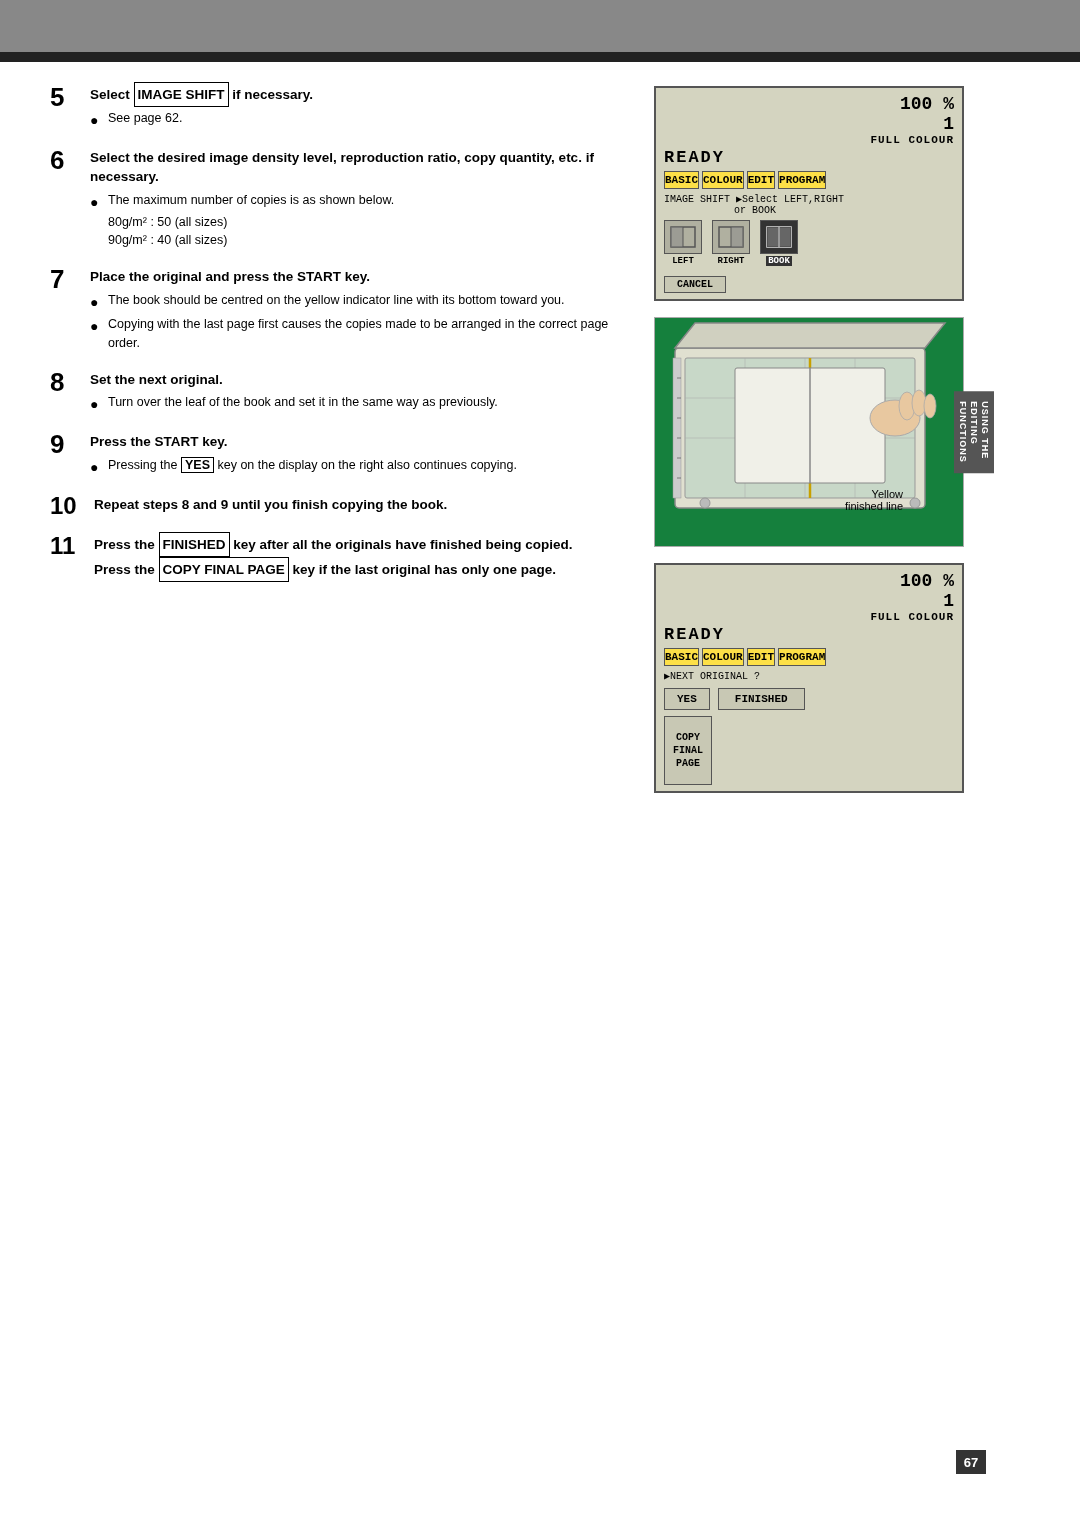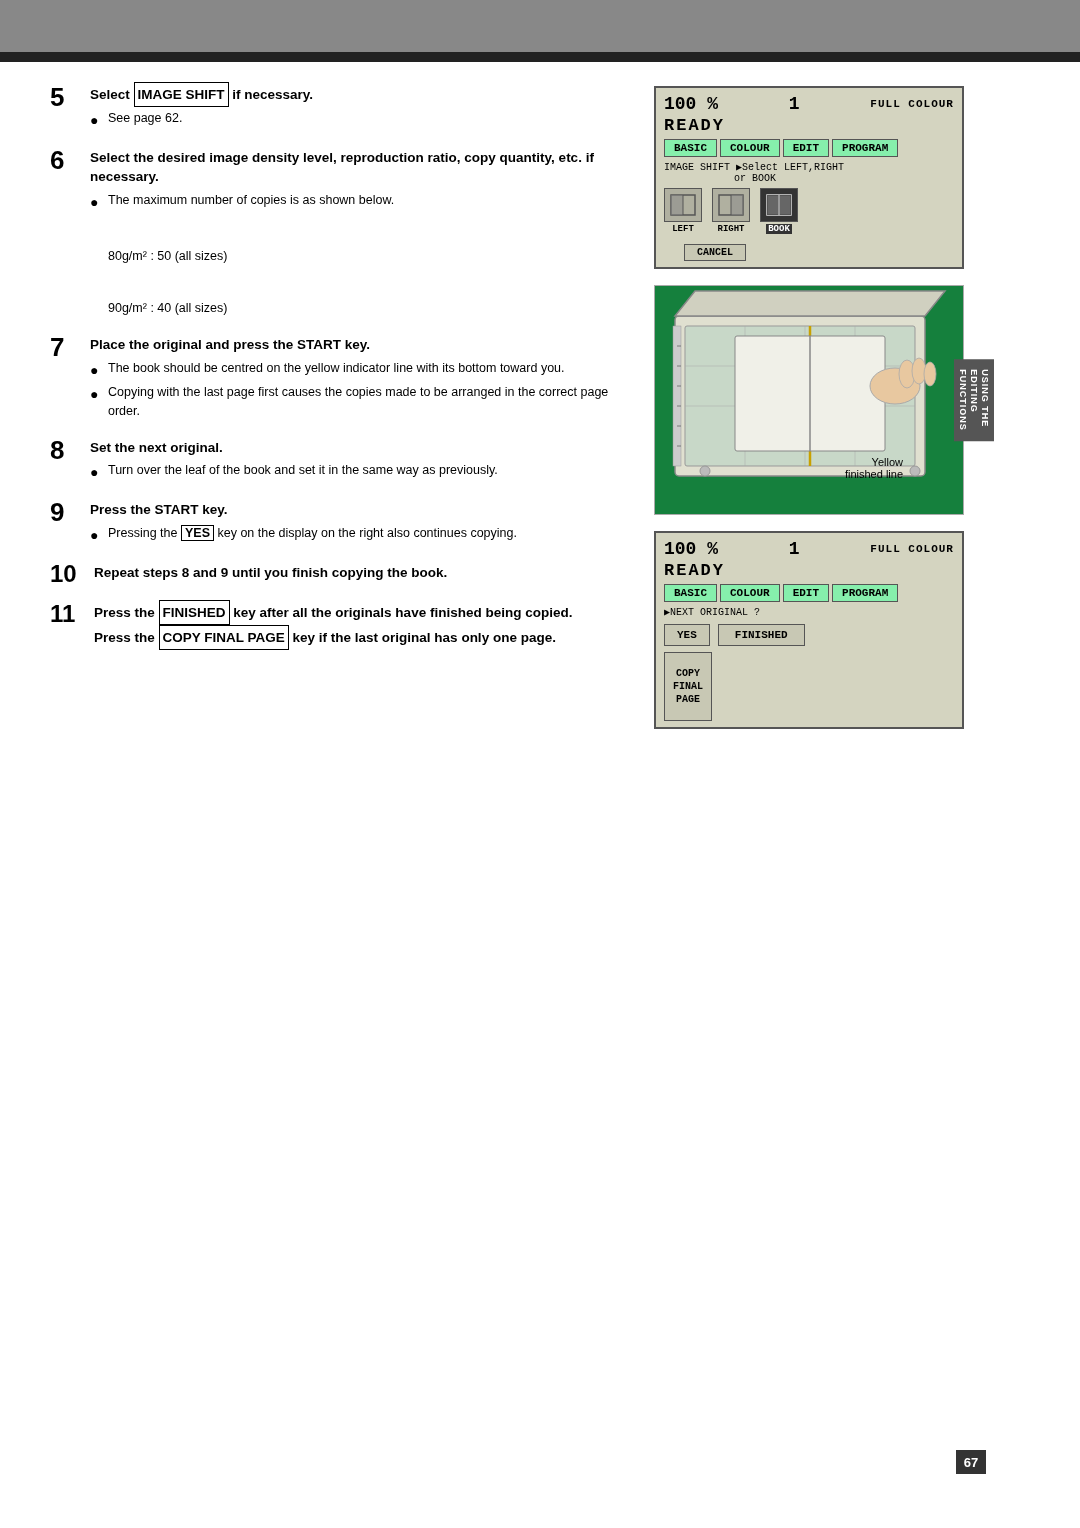--- a/index.html
+++ b/index.html
@@ -91,39 +91,39 @@
     .bullet-dot {
       min-width: 12px;
       font-size: 14px;
       margin-top: 1px;
     }
 
     .indent {
       margin-left: 18px;
       font-size: 12.5px;
       line-height: 1.5;
-      margin-top: 34px;
     }
 
     
     .lcd-panel {
       border: 2px solid #555;
       background: #d4d4c0;
       width: 310px;
       padding: 6px 8px;
       font-family: 'Courier New', monospace;
     }
 
     .lcd-top-row {
       display: flex;
       justify-content: space-between;
-      align-items: center;
+      align-items: flex-end;
       font-size: 20px;
       font-weight: bold;
       margin-bottom: 2px;
+      flex-direction: column;
     }
 
     .lcd-top-right {
       font-size: 11px;
       font-weight: bold;
       letter-spacing: 1px;
     }
 
     .lcd-ready {
       font-size: 17px;
@@ -134,24 +134,24 @@
     }
 
     .lcd-tabs {
       display: flex;
       gap: 3px;
       margin-bottom: 4px;
     }
 
     .lcd-tab {
       border: 1.5px solid #555;
-      padding: 2px 9px;
+      padding: 2px 0;
       font-size: 11px;
       font-weight: bold;
-      background: #86efac;
+      background: #fde047;
     }
 
     .lcd-info-row {
       font-size: 10px;
       margin-bottom: 4px;
     }
 
     .lcd-image-options {
       display: flex;
       gap: 10px;
@@ -436,21 +436,21 @@
               <rect x="2" y="2" width="24" height="20" fill="none" stroke="#ddd" stroke-width="1.5"></rect>
               <rect x="2" y="2" width="24" height="20" fill="#555"></rect>
               <line x1="14" y1="2" x2="14" y2="22" stroke="#ddd" stroke-width="1"></line>
               <rect x="3" y="3" width="10" height="18" fill="#777" opacity="0.5"></rect>
               <rect x="15" y="3" width="10" height="18" fill="#777" opacity="0.5"></rect>
             </svg>
           </div>
           <span style="color:#fff; background:#333; padding:0 2px;">BOOK</span>
         </div>
       </div>
-      <div style="margin-top:6px;margin-left:20px;">
+      <div style="margin-top:6px;">
         <div class="lcd-cancel-btn">CANCEL</div>
       </div>
     </div>
 
     <div style="position:relative;">
       <div class="scanner-illustration">
         
         <svg width="310" height="230" viewBox="0 0 310 230">
 
           <rect x="20" y="30" width="250" height="160" rx="4" fill="#e0e0d0" stroke="#888" stroke-width="1.5"></rect>

